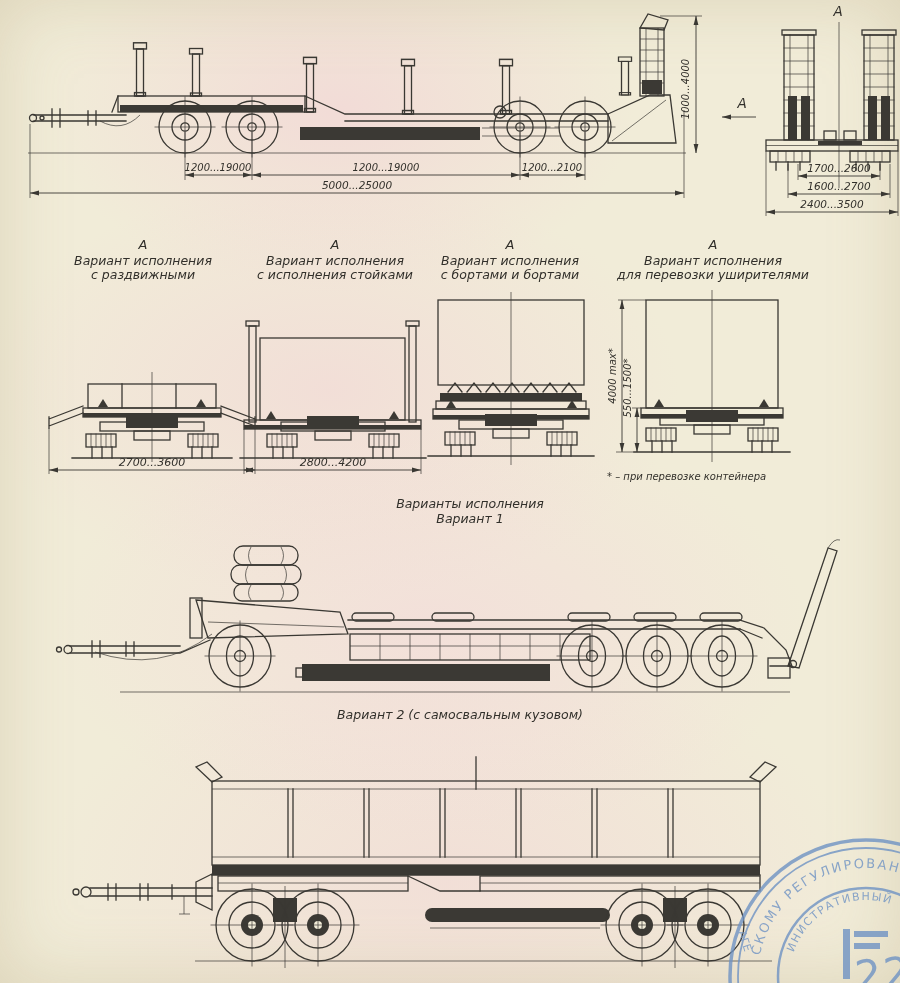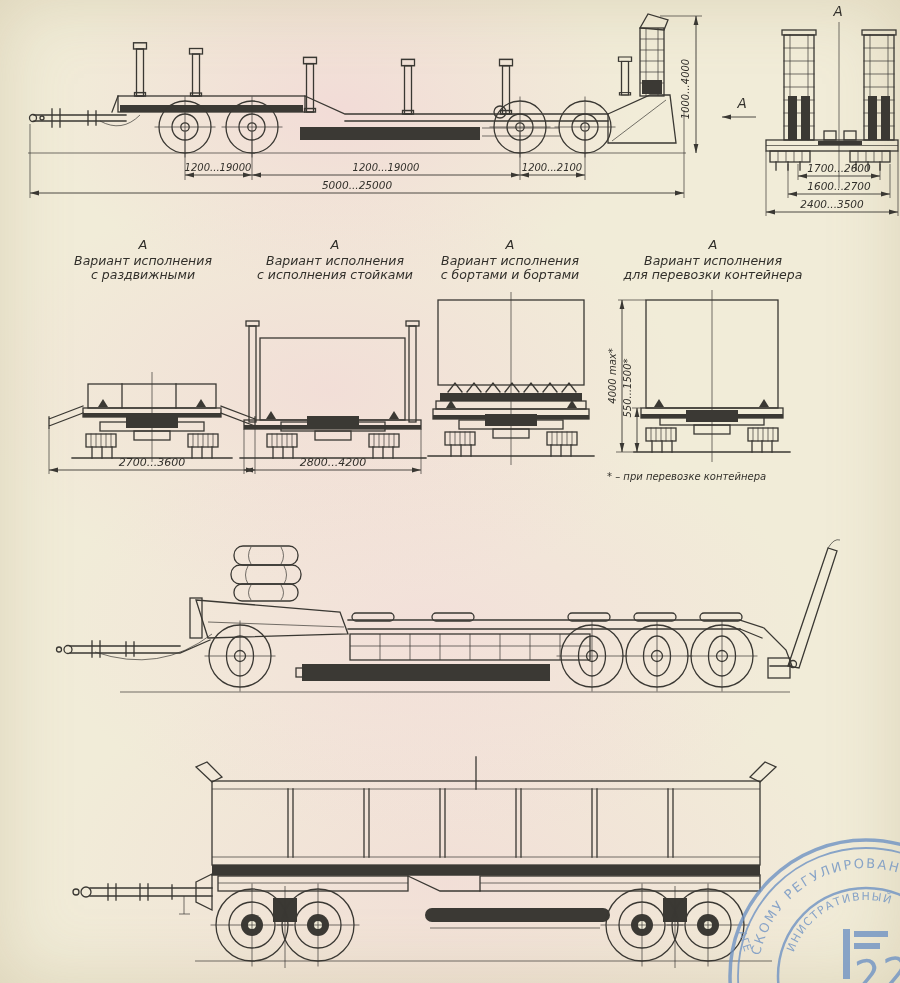--- a/index.html
+++ b/index.html
@@ -329,20 +329,27 @@
   <span>с исполнения стойками</span>
 </div>
 <div class="cap" style="left:410px;top:238px;width:200px;">
   <span class="avl">A</span>
   <span>Вариант исполнения</span><br>
   <span>с бортами и бортами</span>
 </div>
 <div class="cap" style="left:602px;top:238px;width:222px;">
   <span class="avl">A</span>
   <span>Вариант исполнения</span><br>
-  <span>для перевозки контейнера</span>
+  <span>для перевозки уширителями</span>
 </div>
 
 <div class="footnote" style="left:607px;top:471px;width:200px;">* – при перевозке контейнера</div>
 
-
+<div class="cap" style="left:370px;top:497px;width:200px;">
+  <span>Варианты исполнения</span><br>
+  <span>Вариант 1</span>
+</div>
+
+<div class="cap" style="left:310px;top:708px;width:300px;">
+  <span>Вариант 2 (с самосвальным кузовом)</span>
+</div>
 
 </div>
 
 </body></html>

